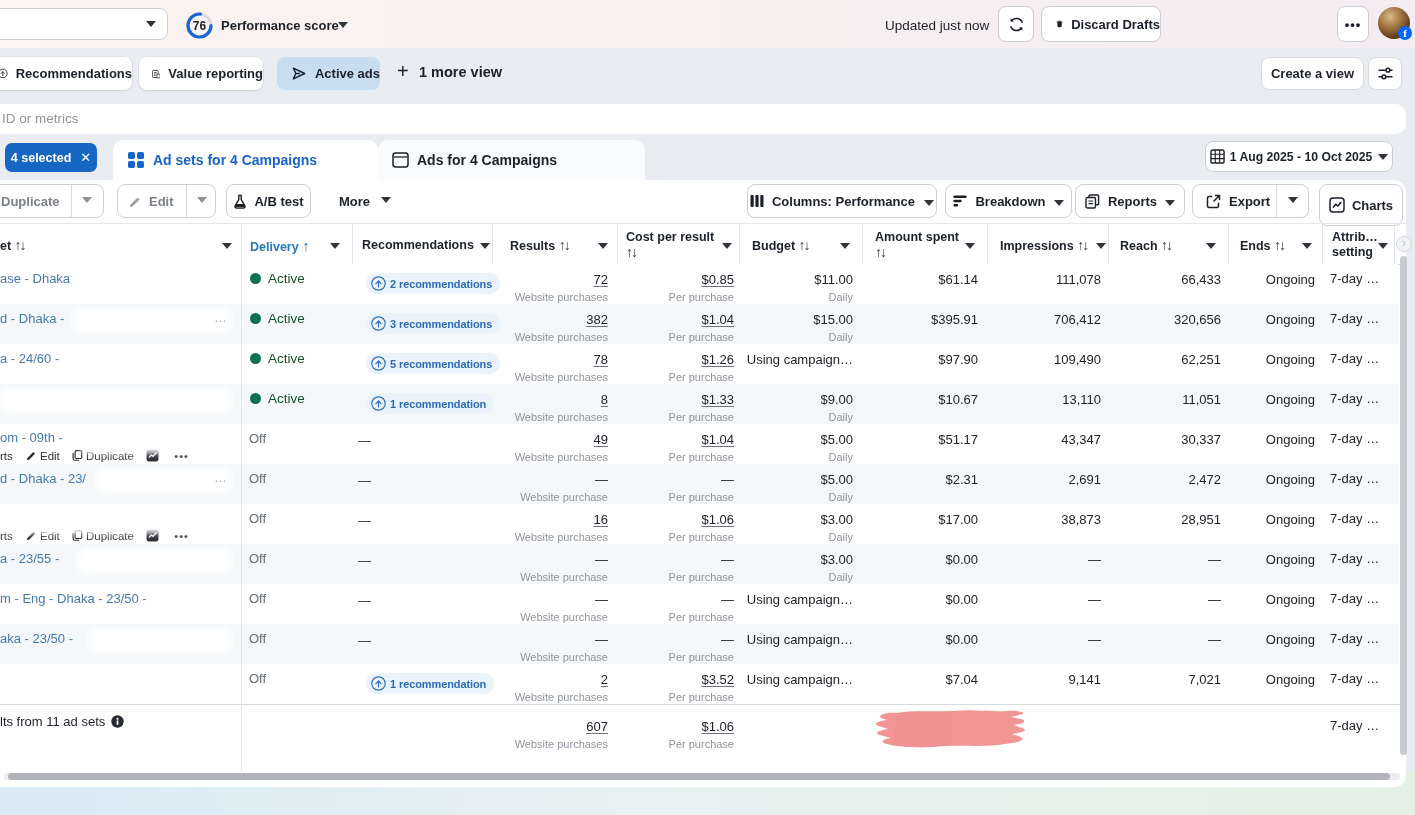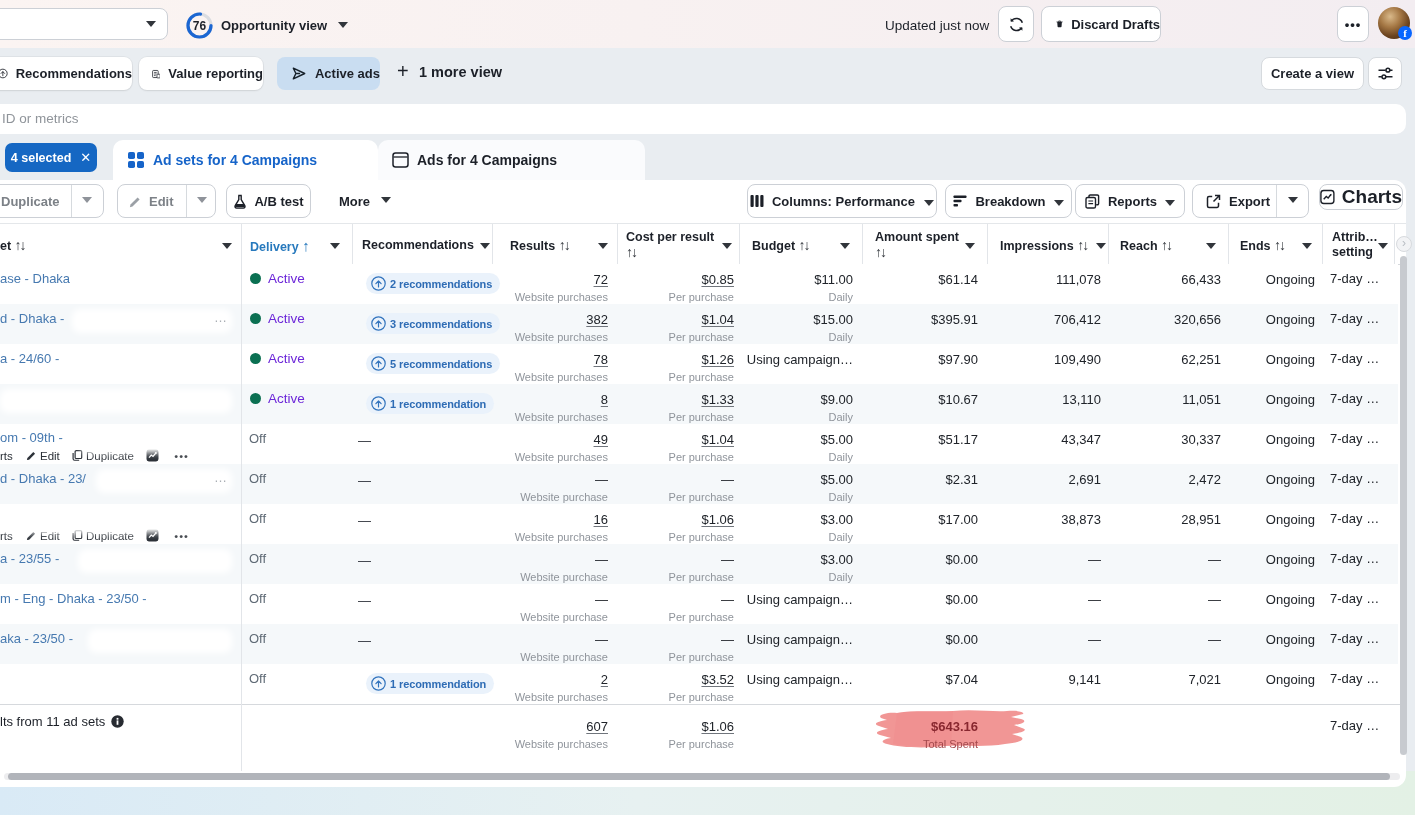--- a/index.html
+++ b/index.html
@@ -18,21 +18,21 @@
 .h1 {position:absolute;font-size:12.5px;font-weight:700;color:#1c2028;line-height:15px;white-space:nowrap}
 .h1.blu {color:#2779bd}
 .row {position:absolute;left:0;width:1398px;height:40px;background:#fff}
 .row.alt {background:#f5f8fa}
 .nm {position:absolute;left:0;font-size:13px;color:#4679b0;white-space:nowrap}
 .nm2 {position:absolute;font-size:13px;color:#1c2028}
 .smear {position:absolute;height:24px;background:#fff;filter:blur(3px);border-radius:8px;z-index:3}
 .cell {position:absolute;font-size:13px;color:#1c2028;white-space:nowrap}
 .cell.off {color:#5f6a75}
 .gdot {display:inline-block;width:11px;height:11px;border-radius:50%;background:#0b7052;margin-right:7px;vertical-align:-1px}
-.stxt {font-size:13.5px;color:#6d28d9}
+.stxt {font-size:13.5px;color:#14532d}
 .dash {color:#2c3138;font-size:13px}
 .recpill {display:inline-flex;align-items:center;gap:4px;background:#eaf2fb;border-radius:12px;padding:3px 8px 3px 5px;font-size:11px;letter-spacing:-0.1px;font-weight:700;color:#2e6cb5}
 .rc {position:absolute;text-align:right;line-height:16px}
 .num {font-size:13px;color:#20242a}
 .num.ul {text-decoration:underline;text-decoration-color:#70757c;text-underline-offset:2px}
 .sub {font-size:11px;color:#8f949b}
 .acts {font-size:11.5px;color:#2c3138;white-space:nowrap}
 .dots3 {letter-spacing:1px;margin-left:12px;font-size:11px;color:#2c3138}
 .sumrow {position:absolute;left:0;top:704px;width:1406px;height:67px;background:#fff;border-top:1px solid #d6d9dd}
 .hl {position:absolute;left:871px;top:705px}
@@ -44,21 +44,21 @@
   <div style="position:absolute;left:0;top:771px;width:1415px;height:44px;background:linear-gradient(90deg,#d9eaf6 0%,#e7f1f1 45%,#e3f1e5 100%)"></div>
 
   <div id="topbar"></div>
   <div class="btn" style="left:-14px;top:8px;width:182px;height:32px;border-radius:8px"></div>
   <div style="position:absolute;left:146px;top:21px;line-height:0"><span class="caret"></span></div>
   <svg style="position:absolute;left:185px;top:11px" width="29" height="29" viewBox="0 0 29 29">
     <circle cx="14.5" cy="14.5" r="11.5" fill="none" stroke="#dadce1" stroke-width="3.2"></circle>
     <circle cx="14.5" cy="14.5" r="11.5" fill="none" stroke="#1b66d2" stroke-width="3.2" stroke-linecap="round" stroke-dasharray="54.9 17.4"></circle>
     <text x="14.5" y="19" font-size="12" font-weight="700" fill="#1c2028" text-anchor="middle" font-family="Liberation Sans">76</text>
   </svg>
-  <div style="position:absolute;left:221px;top:18px;font-size:13px;font-weight:700;color:#1c2028">Opportunity view</div>
+  <div style="position:absolute;left:221px;top:18px;font-size:13px;font-weight:700;color:#1c2028">Performance score</div>
   <div style="position:absolute;left:338px;top:22px;line-height:0"><span class="caret"></span></div>
   <div style="position:absolute;left:885px;top:18px;font-size:13.5px;color:#1c2028">Updated just now</div>
   <div class="btn" style="left:998px;top:6px;width:36px;height:36px">
     <svg width="17" height="17" viewBox="0 0 17 17">
         <path d="M14.3 6.7A6.2 6.2 0 0 0 3.3 5.2M2.7 10.3a6.2 6.2 0 0 0 11 1.5" fill="none" stroke="#1c2028" stroke-width="1.6"></path>
         <path d="M2.6 2.2v3.4h3.4z" fill="#1c2028"></path>
         <path d="M14.4 14.8v-3.4H11z" fill="#1c2028"></path>
       </svg>
   </div>
   <div class="btn" style="left:1041px;top:6px;width:120px;height:36px;font-size:13px;justify-content:flex-start;padding-left:14px">
@@ -112,20 +112,27 @@
       <rect x="10" y="1" width="7" height="7" rx="1.8" fill="#1664c9"></rect>
     <rect x="1" y="10" width="7" height="7" rx="1.8" fill="#1664c9"></rect>
       <rect x="10" y="10" width="7" height="7" rx="1.8" fill="#1664c9"></rect>
   </svg>
   <div style="position:absolute;left:153px;top:152px;font-size:14px;font-weight:700;color:#1664c9">Ad sets for 4 Campaigns</div>
   <svg style="position:absolute;left:392px;top:152px" width="17" height="16" viewBox="0 0 17 16">
       <rect x="1" y="1" width="15" height="14" rx="2.5" fill="none" stroke="#1c2028" stroke-width="1.5"></rect>
       <path d="M1.5 5h14" stroke="#1c2028" stroke-width="1.3"></path>
     </svg>
   <div style="position:absolute;left:417px;top:152px;font-size:14px;font-weight:700;color:#1c2028">Ads for 4 Campaigns</div>
+  <div class="btn" style="left:1205px;top:141px;width:188px;height:31px;font-size:12.2px;border-color:#c9ced4">
+    <svg width="15" height="15" viewBox="0 0 16 16" style="margin-right:5px">
+        <rect x="1" y="1" width="14" height="14" rx="2" fill="none" stroke="#1c2028" stroke-width="1.5"></rect>
+        <path d="M1 5.6h14M5.6 1v14M10.3 1v14M1 10.3h14" stroke="#1c2028" stroke-width="1.2"></path>
+      </svg>
+    1 Aug 2025 - 10 Oct 2025 <span style="margin-left:6px;line-height:0"><span class="caret"></span></span>
+  </div>
 
   <div style="position:absolute;left:-16px;top:180px;width:1422px;height:607px;background:#fff;border-radius:12px"></div>
 
   <div class="btn" style="left:-16px;top:184px;width:120px;height:34px;font-size:13px;color:#7c8187;justify-content:flex-start;padding-left:16px">Duplicate</div>
   <div style="position:absolute;left:71px;top:185px;width:1px;height:32px;background:#d6dade"></div>
   <div style="position:absolute;left:82px;top:197px;line-height:0"><span class="caret gry"></span></div>
   <div class="btn" style="left:117px;top:184px;width:99px;height:34px;font-size:13px;color:#7c8187;justify-content:flex-start;padding-left:11px">
     <svg width="13" height="13" viewBox="0 0 13 13" style="margin-right:7px">
         <path d="M1.5 9.6 8.6 2.5l2 2-7.1 7.1-2.6.6z" fill="#9ba0a6"></path>
       </svg>Edit</div>
@@ -162,21 +169,21 @@
       </svg>
     Reports <span style="margin-left:8px"><span class="caret"></span></span></div>
   <div class="btn" style="left:1192px;top:184px;width:117px;height:34px;font-size:13px;justify-content:flex-start;padding-left:13px">
     <svg width="15" height="15" viewBox="0 0 15 15" style="margin-right:8px">
         <path d="M6.2 2.5H3a1.5 1.5 0 0 0-1.5 1.5v8A1.5 1.5 0 0 0 3 13.5h8a1.5 1.5 0 0 0 1.5-1.5V8.8" fill="none" stroke="#1c2028" stroke-width="1.5"></path>
         <path d="M9 1.5h4.5V6M13.2 1.8 7.5 7.5" fill="none" stroke="#1c2028" stroke-width="1.5"></path>
       </svg>
     Export</div>
   <div style="position:absolute;left:1276px;top:185px;width:1px;height:32px;background:#d6dade"></div>
   <div style="position:absolute;left:1288px;top:197px;line-height:0"><span class="caret"></span></div>
-  <div class="btn" style="left:1319px;top:184px;width:84px;height:26px;font-size:19px">
+  <div class="btn" style="left:1319px;top:184px;width:84px;height:42px;font-size:13px">
     <svg width="16" height="16" viewBox="0 0 16 16" style="margin-right:7px">
         <rect x="1" y="1" width="14" height="14" rx="3" fill="none" stroke="#1c2028" stroke-width="1.5"></rect>
         <path d="M4 10.5 6.8 7.4l2 1.6 3.2-3.8" fill="none" stroke="#1c2028" stroke-width="1.5"></path>
         <path d="M12.3 4.6 12 7l-2.2-.9z" fill="#1c2028"></path>
       </svg>
     Charts</div>
 
   <div style="position:absolute;left:-16px;top:223px;width:1422px;height:1px;background:#e4e7ea"></div>
   <div style="position:absolute;left:-16px;top:264px;width:1422px;height:1px;background:#d6d9dd"></div>
 
@@ -429,18 +436,17 @@
       <path d="M26 8 C44 5 64 7 82 6 L80 40 C60 41 40 42 22 39 Z" fill="#ef8a8b" opacity="0.4"></path>
     </svg>
 <div class="nm2" style="left:0;top:714px">lts from 11 ad sets</div>
 <svg style="position:absolute;left:111px;top:715px" width="13" height="13" viewBox="0 0 13 13">
       <circle cx="6.5" cy="6.5" r="6.2" fill="#272b31"></circle>
       <rect x="5.6" y="5.4" width="1.8" height="4.4" fill="#fff"></rect>
       <rect x="5.6" y="2.9" width="1.8" height="1.8" fill="#fff"></rect>
     </svg>
 <div class="rc" style="top:718px;left:468px;width:140px"><span class="num ul">607</span><br><span class="sub">Website purchases</span></div>
 <div class="rc" style="top:718px;left:594px;width:140px"><span class="num ul">$1.06</span><br><span class="sub">Per purchase</span></div>
-<div class="rc" style="top:718px;left:838px;width:140px"><span class="num" style="color:#88272f;font-weight:700">$643.16</span><br><span class="sub" style="color:#a4494d">Total Spent</span></div>
 <div class="cell" style="left:1330px;top:718px"><span class="num">7-day …</span></div>
 
   <div style="position:absolute;left:4px;top:773px;width:1396px;height:7px;border-radius:4px;background:#ededef"></div>
   <div style="position:absolute;left:8px;top:773px;width:1382px;height:7px;border-radius:4px;background:#b1b4ba"></div>
 </div>
 
 </body></html>

